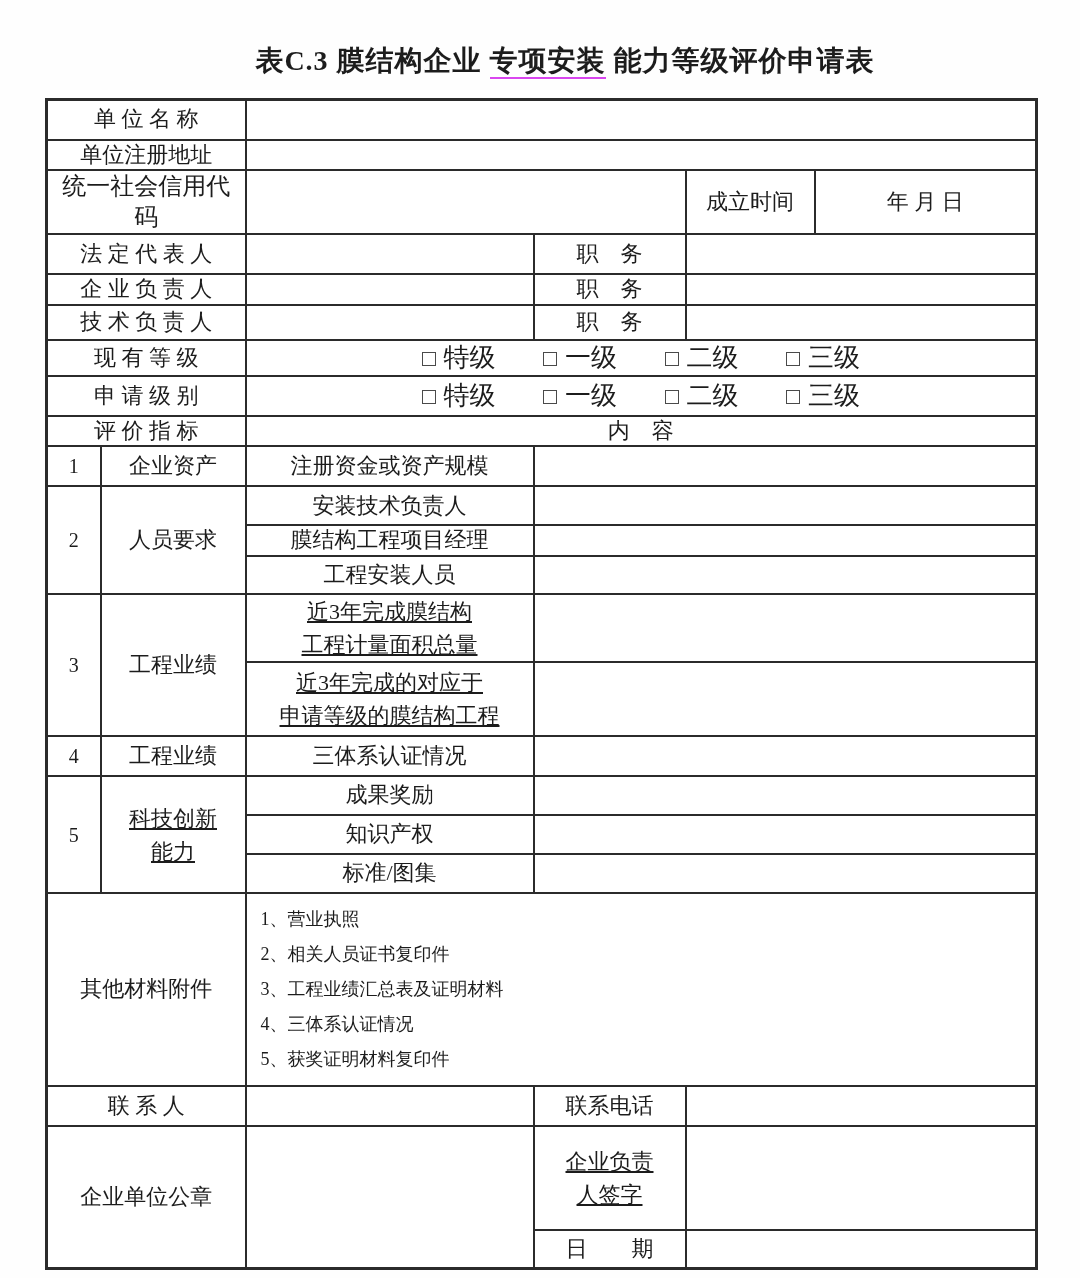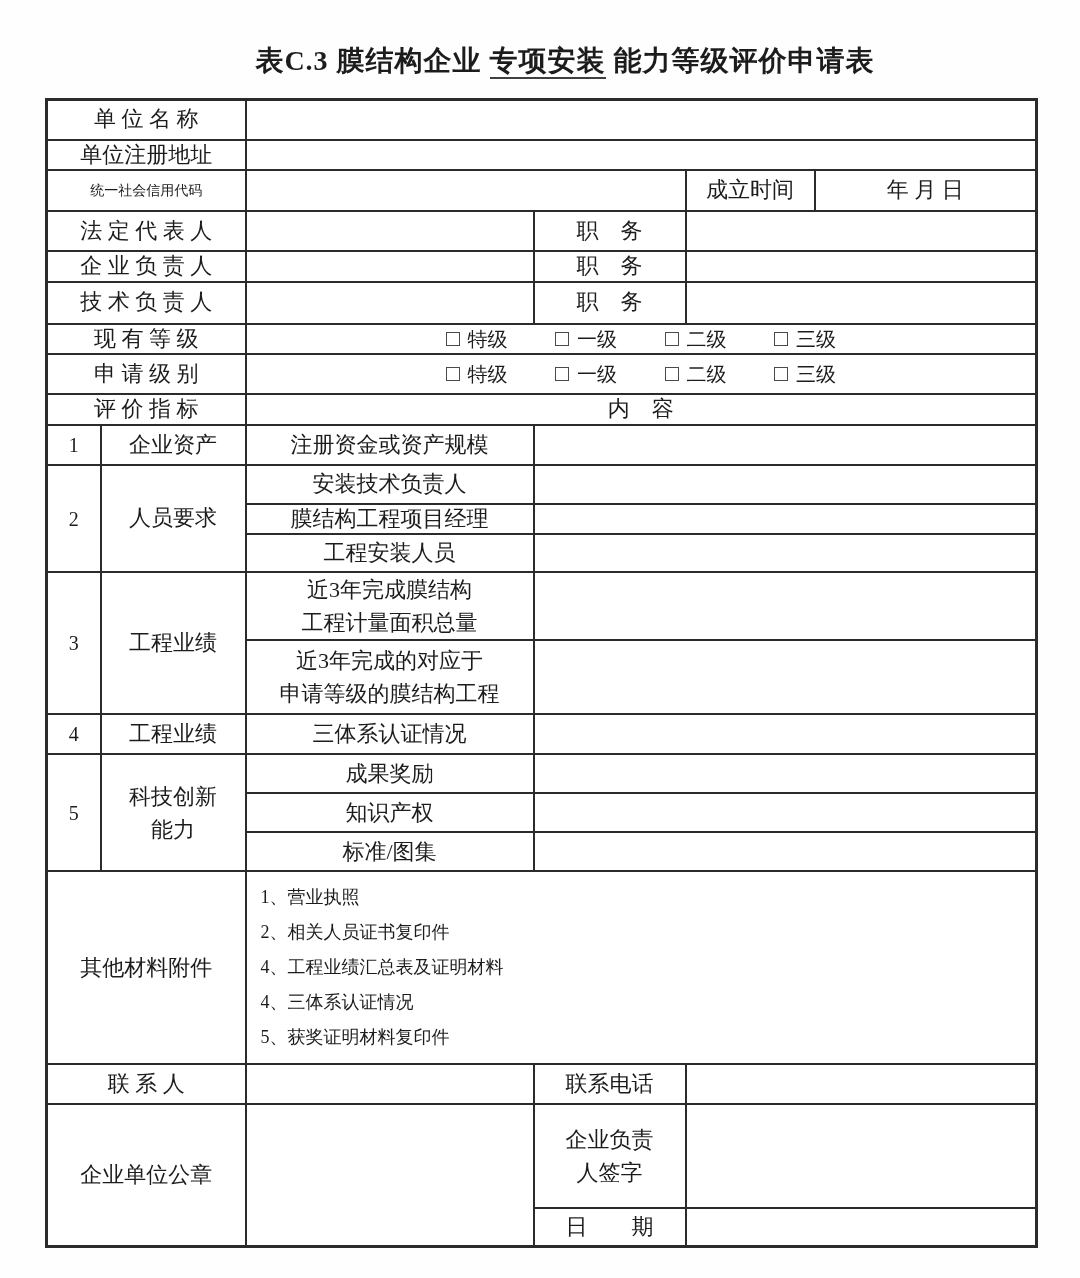--- a/index.html
+++ b/index.html
@@ -18,55 +18,55 @@
   .doc-title {
     position: absolute;
     top: 42px; left: 70px; width: 990px;
     text-align: center;
     font-size: 28px;
     font-weight: 700;
     letter-spacing: 1px;
     white-space: nowrap;
   }
   .doc-title .u {
-    border-bottom: 2px solid #404040;
+    border-bottom: 2px solid #d946ef;
     padding-bottom: 1px;
   }
   table.form {
     position: absolute;
     left: 45px; top: 98px;
     width: 990px;
     border-collapse: collapse;
     table-layout: fixed;
     border: 3px solid #2b2b2b;
     background: #fff;
   }
   td {
     border: 2px solid #2b2b2b;
     padding: 0 8px;
     text-align: center;
     vertical-align: middle;
     font-size: 22px;
     line-height: 1.3;
     overflow: hidden;
   }
-  td.sm  { font-size: 14px; padding: 0 4px; }
+  td.sm  { font-size: 24px; padding: 0 4px; }
   td.num { font-size: 20px; }
-  td.pre { white-space: pre-line; line-height: 1.5; }
+  td.pre { white-space: pre-line; line-height: 1.5; text-decoration: underline; }
   td.att-cell { text-align: left; padding: 8px 14px; vertical-align: middle; }
   .att-item { font-size: 18px; line-height: 35px; }
   .opt { display: inline-block; margin: 0 21px; white-space: nowrap; }
   .cbx {
     display: inline-block;
     width: 12px; height: 12px;
     border: 1.5px solid #4a4a4a;
     margin-right: 8px;
     background: #fff;
   }
-  .opt .opt-label { font-size: 20px; }
+  .opt .opt-label { font-size: 26px; }
 </style>
 </head>
 <body>
 
 <div class="page">
 
   <div class="doc-title">
     <span>表C.3 膜结构企业 </span><span class="u">专项安装</span><span> 能力等级评价申请表</span>
   </div>
 
@@ -105,21 +105,21 @@
       <td colspan="2"></td>
     </tr>
 
     <tr style="height:28px">
       <td colspan="2">企 业 负 责 人</td>
       <td></td>
       <td>职　务</td>
       <td colspan="2"></td>
     </tr>
 
-    <tr style="height:42px">
+    <tr style="height:35px">
       <td colspan="2">技 术 负 责 人</td>
       <td></td>
       <td>职　务</td>
       <td colspan="2"></td>
     </tr>
 
     <tr style="height:24px">
       <td colspan="2">现 有 等 级</td>
       <td colspan="4">
         <span class="opt"><span class="cbx"></span><span class="opt-label">特级</span></span>
@@ -200,21 +200,21 @@
     <tr style="height:39px">
       <td>标准/图集</td>
       <td colspan="3"></td>
     </tr>
 
     <tr style="height:182px">
       <td colspan="2">其他材料附件</td>
       <td colspan="4" class="att-cell">
         <div class="att-item">1、营业执照</div>
         <div class="att-item">2、相关人员证书复印件</div>
-        <div class="att-item">4、工程业绩汇总表及证明材料</div>
+        <div class="att-item">3、工程业绩汇总表及证明材料</div>
         <div class="att-item">4、三体系认证情况</div>
         <div class="att-item">5、获奖证明材料复印件</div>
       </td>
     </tr>
 
     <tr style="height:40px">
       <td colspan="2">联 系 人</td>
       <td></td>
       <td>联系电话</td>
       <td colspan="2"></td>

